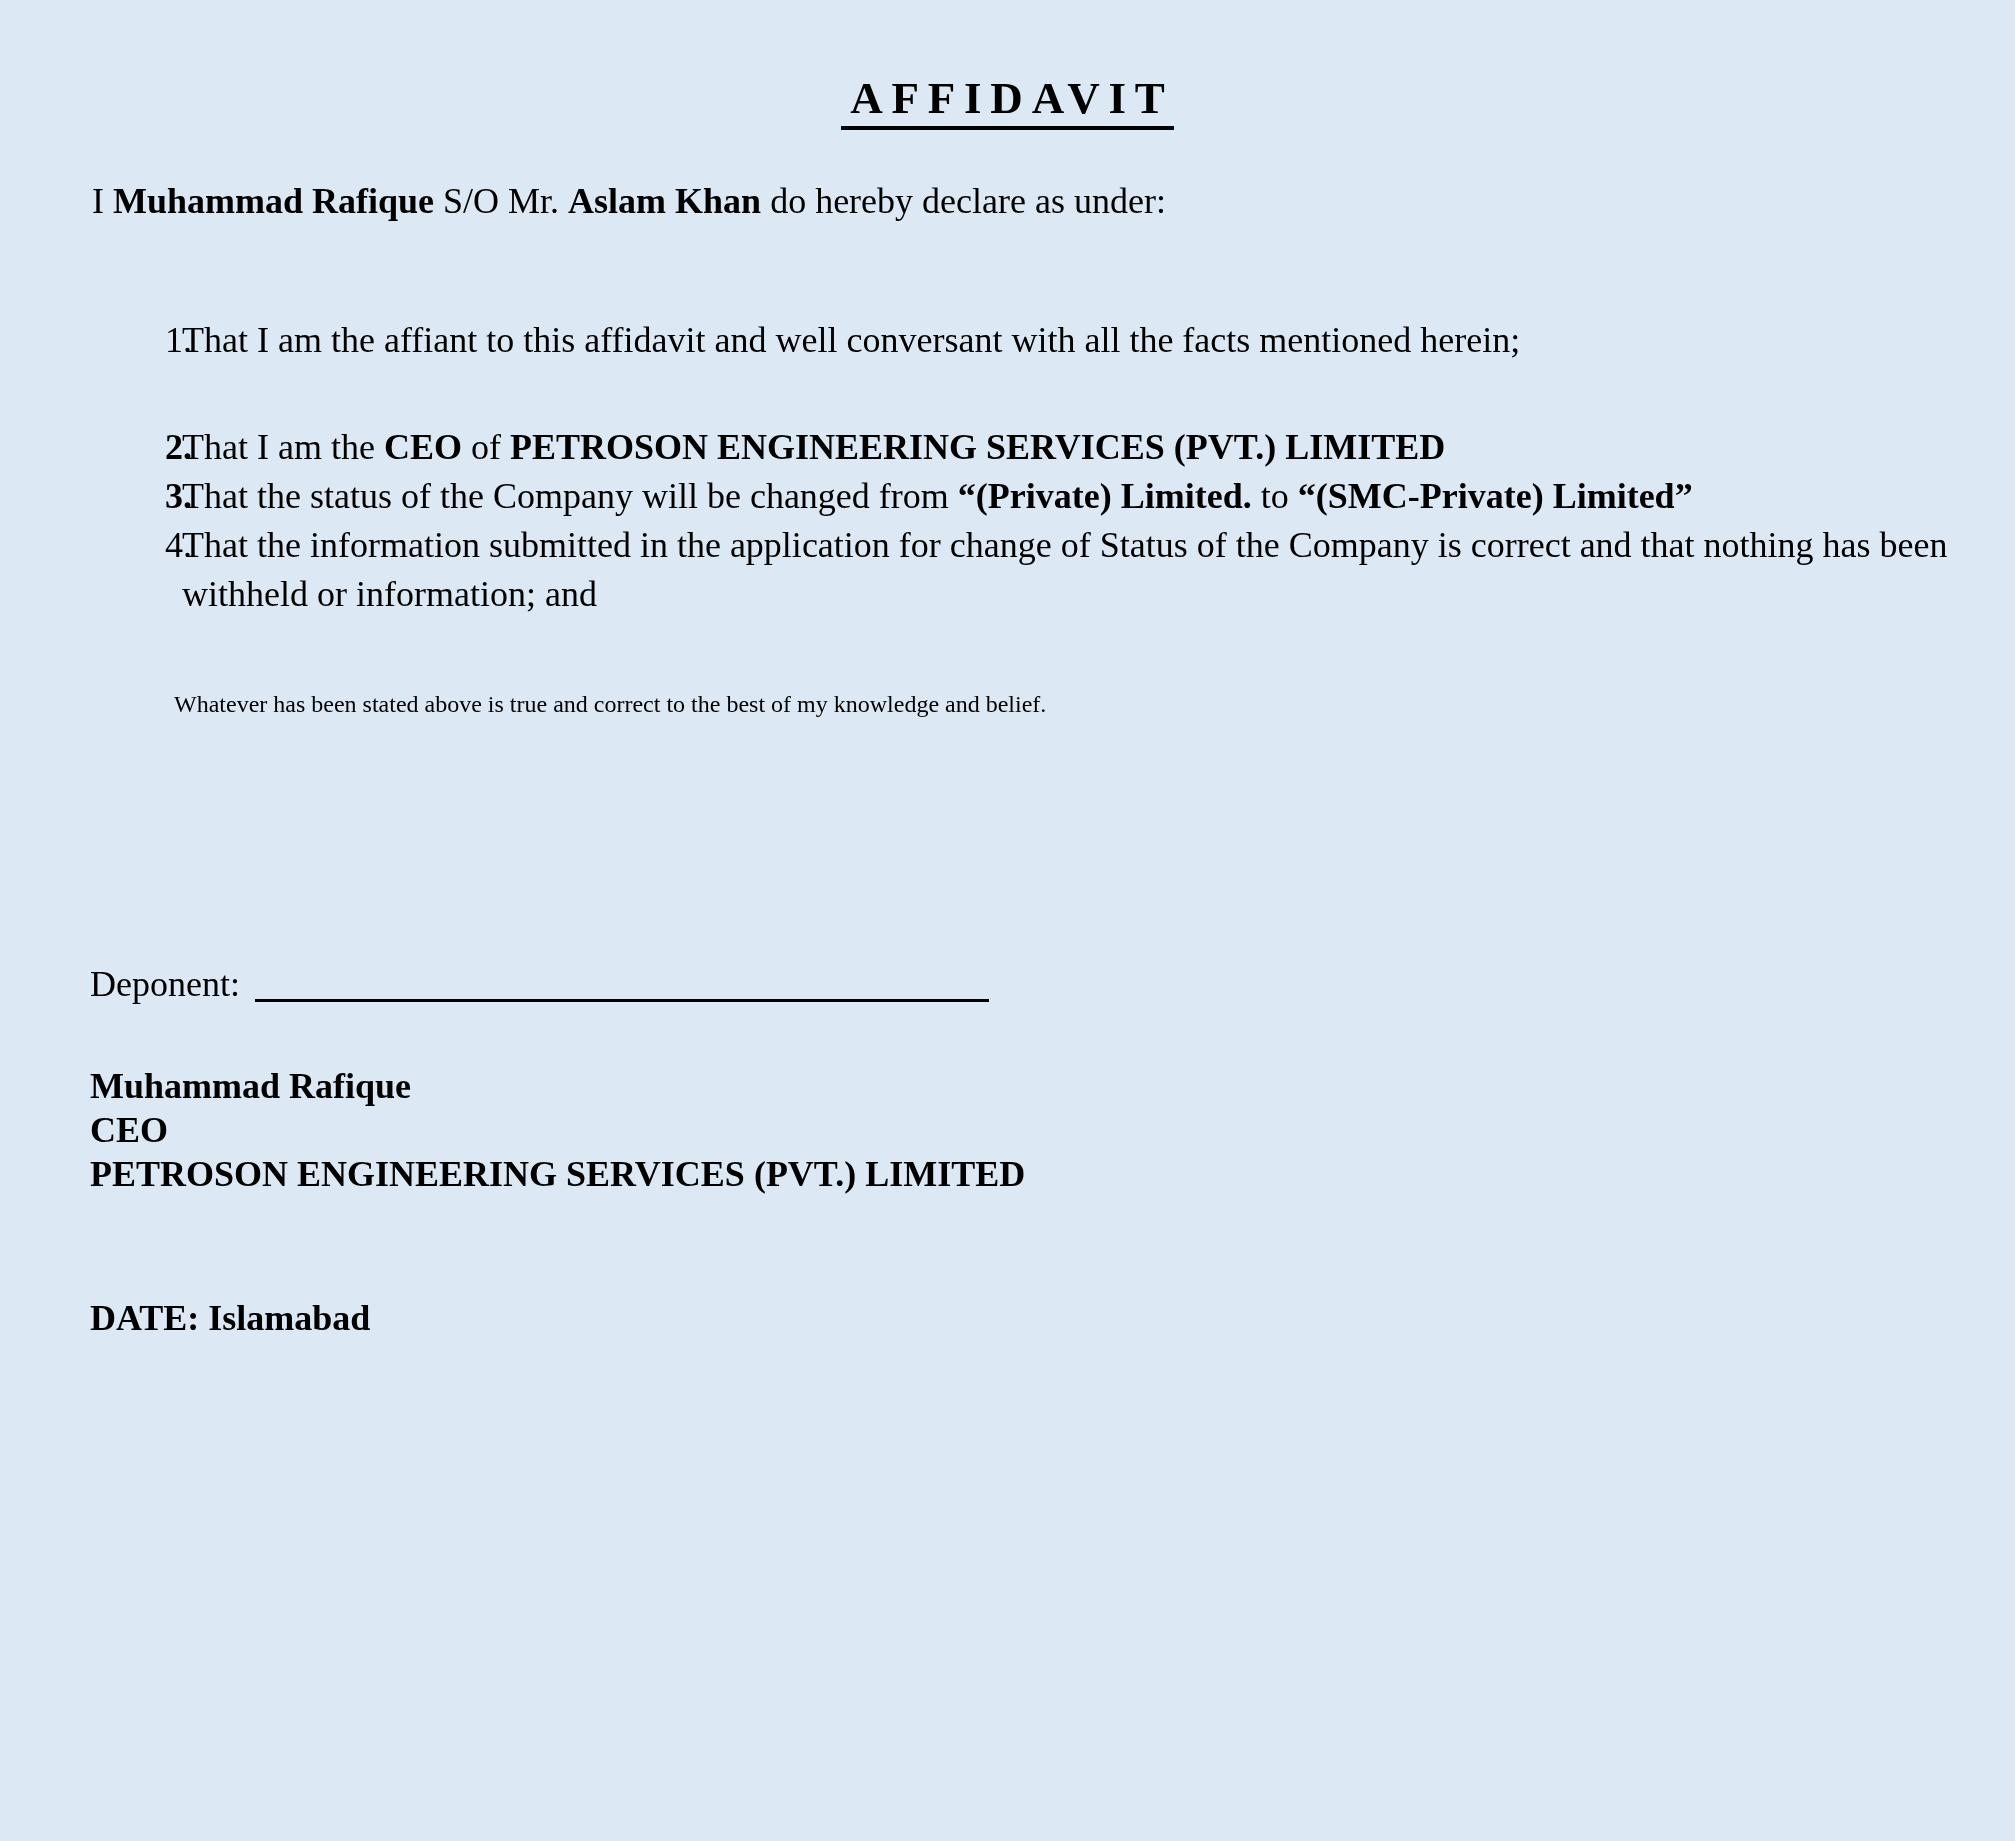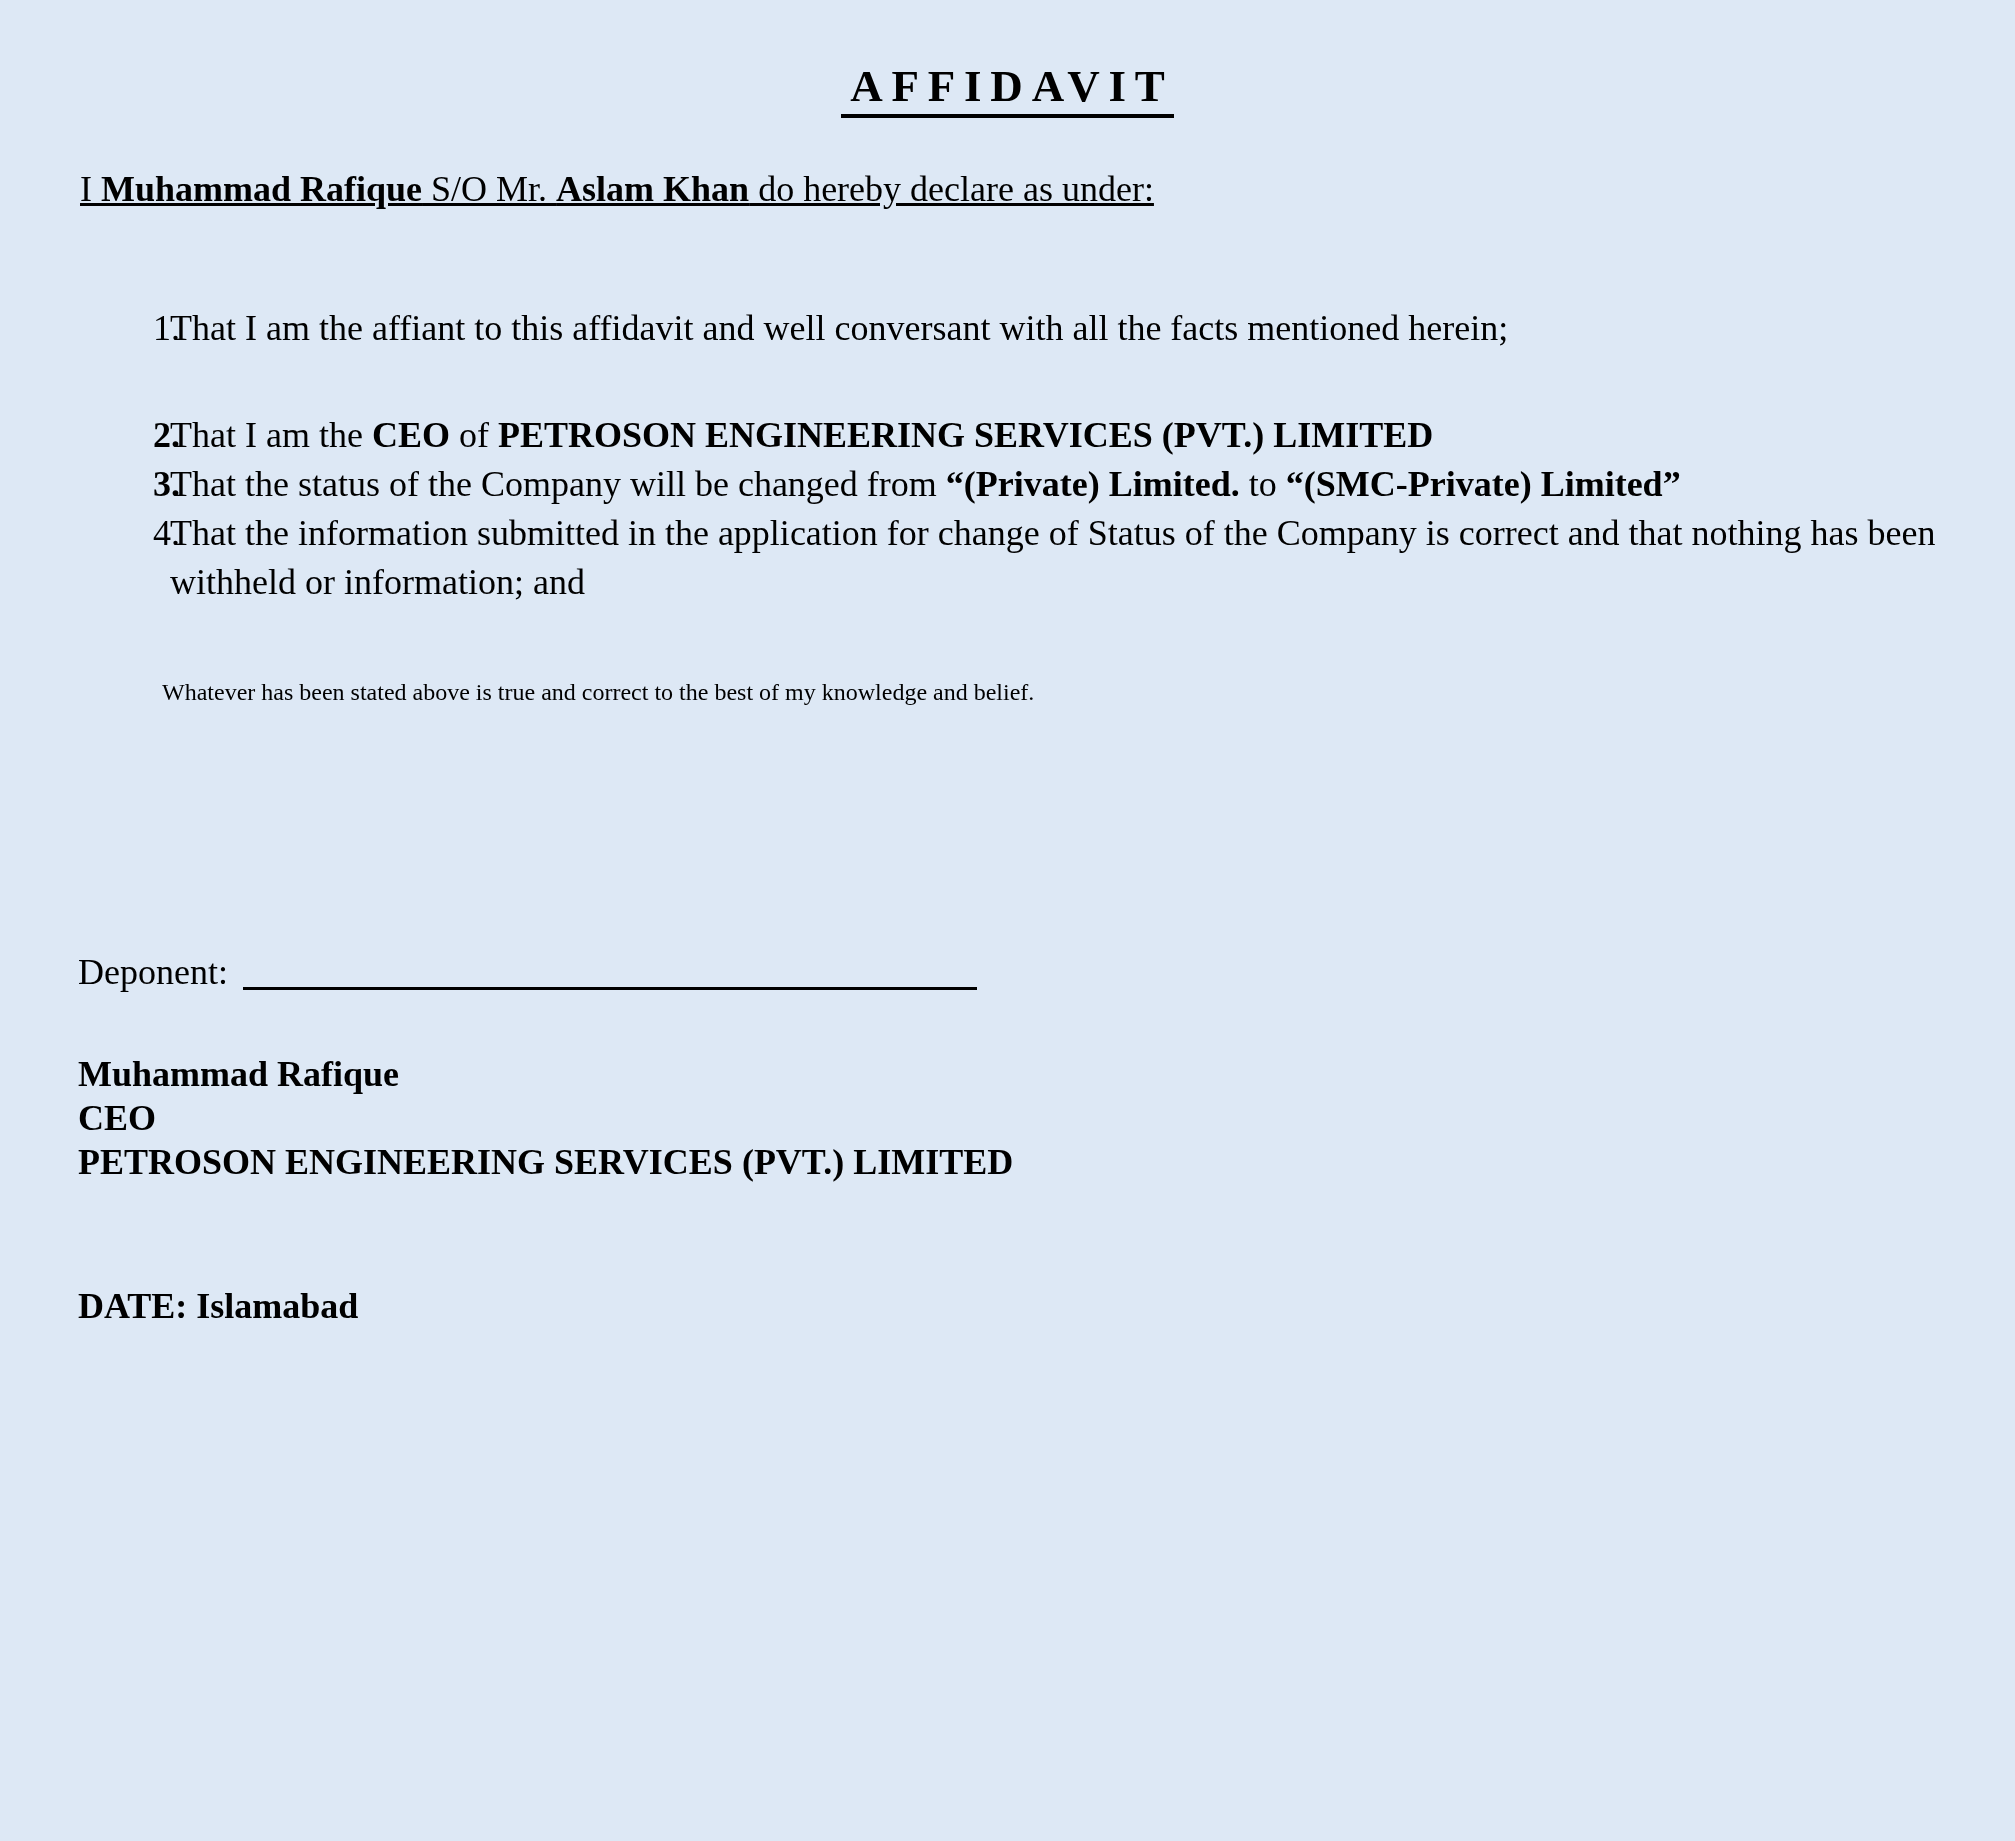--- a/index.html
+++ b/index.html
@@ -14,21 +14,21 @@
     font-family: "Liberation Serif", "DejaVu Serif", serif;
     color: #000000;
     overflow: hidden;
   }
 
   .page {
     position: relative;
     width: 2015px;
     height: 1841px;
     box-sizing: border-box;
-    padding: 0;
+    padding: 12px;
   }
 
   
   .title-wrap {
     text-align: center;
     padding-top: 63px;
   }
   .doc-title {
     display: inline-block;
     font-size: 45px;
@@ -40,21 +40,20 @@
     line-height: 1.05;
     white-space: nowrap;
   }
 
   
   .intro {
     margin: 0;
     padding: 48px 78px 0 80px;
     font-size: 36px;
     line-height: 1.28;
-    text-decoration: underline;
   }
   .intro b { font-weight: bold; }
 
   
   .clauses {
     margin: 0;
     padding: 92px 23.4px 0 80px;
   }
   .clause {
     display: flex;

